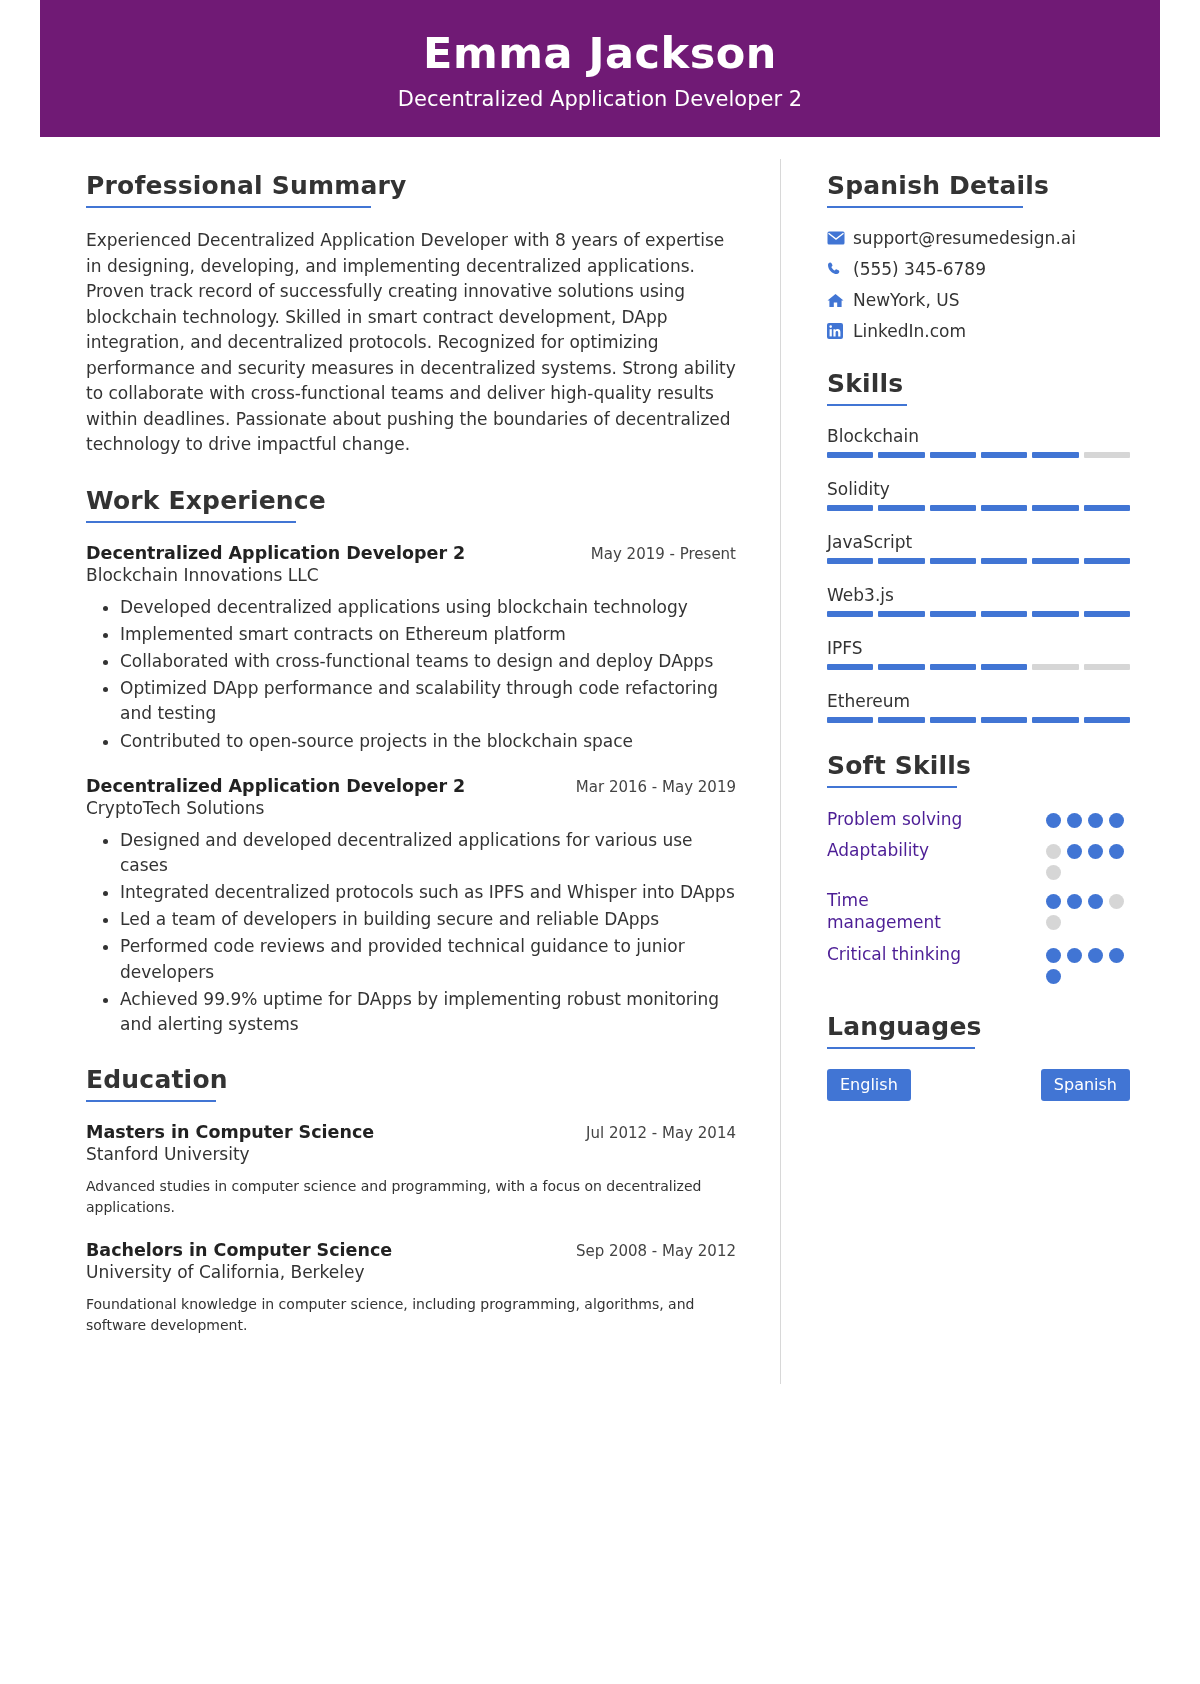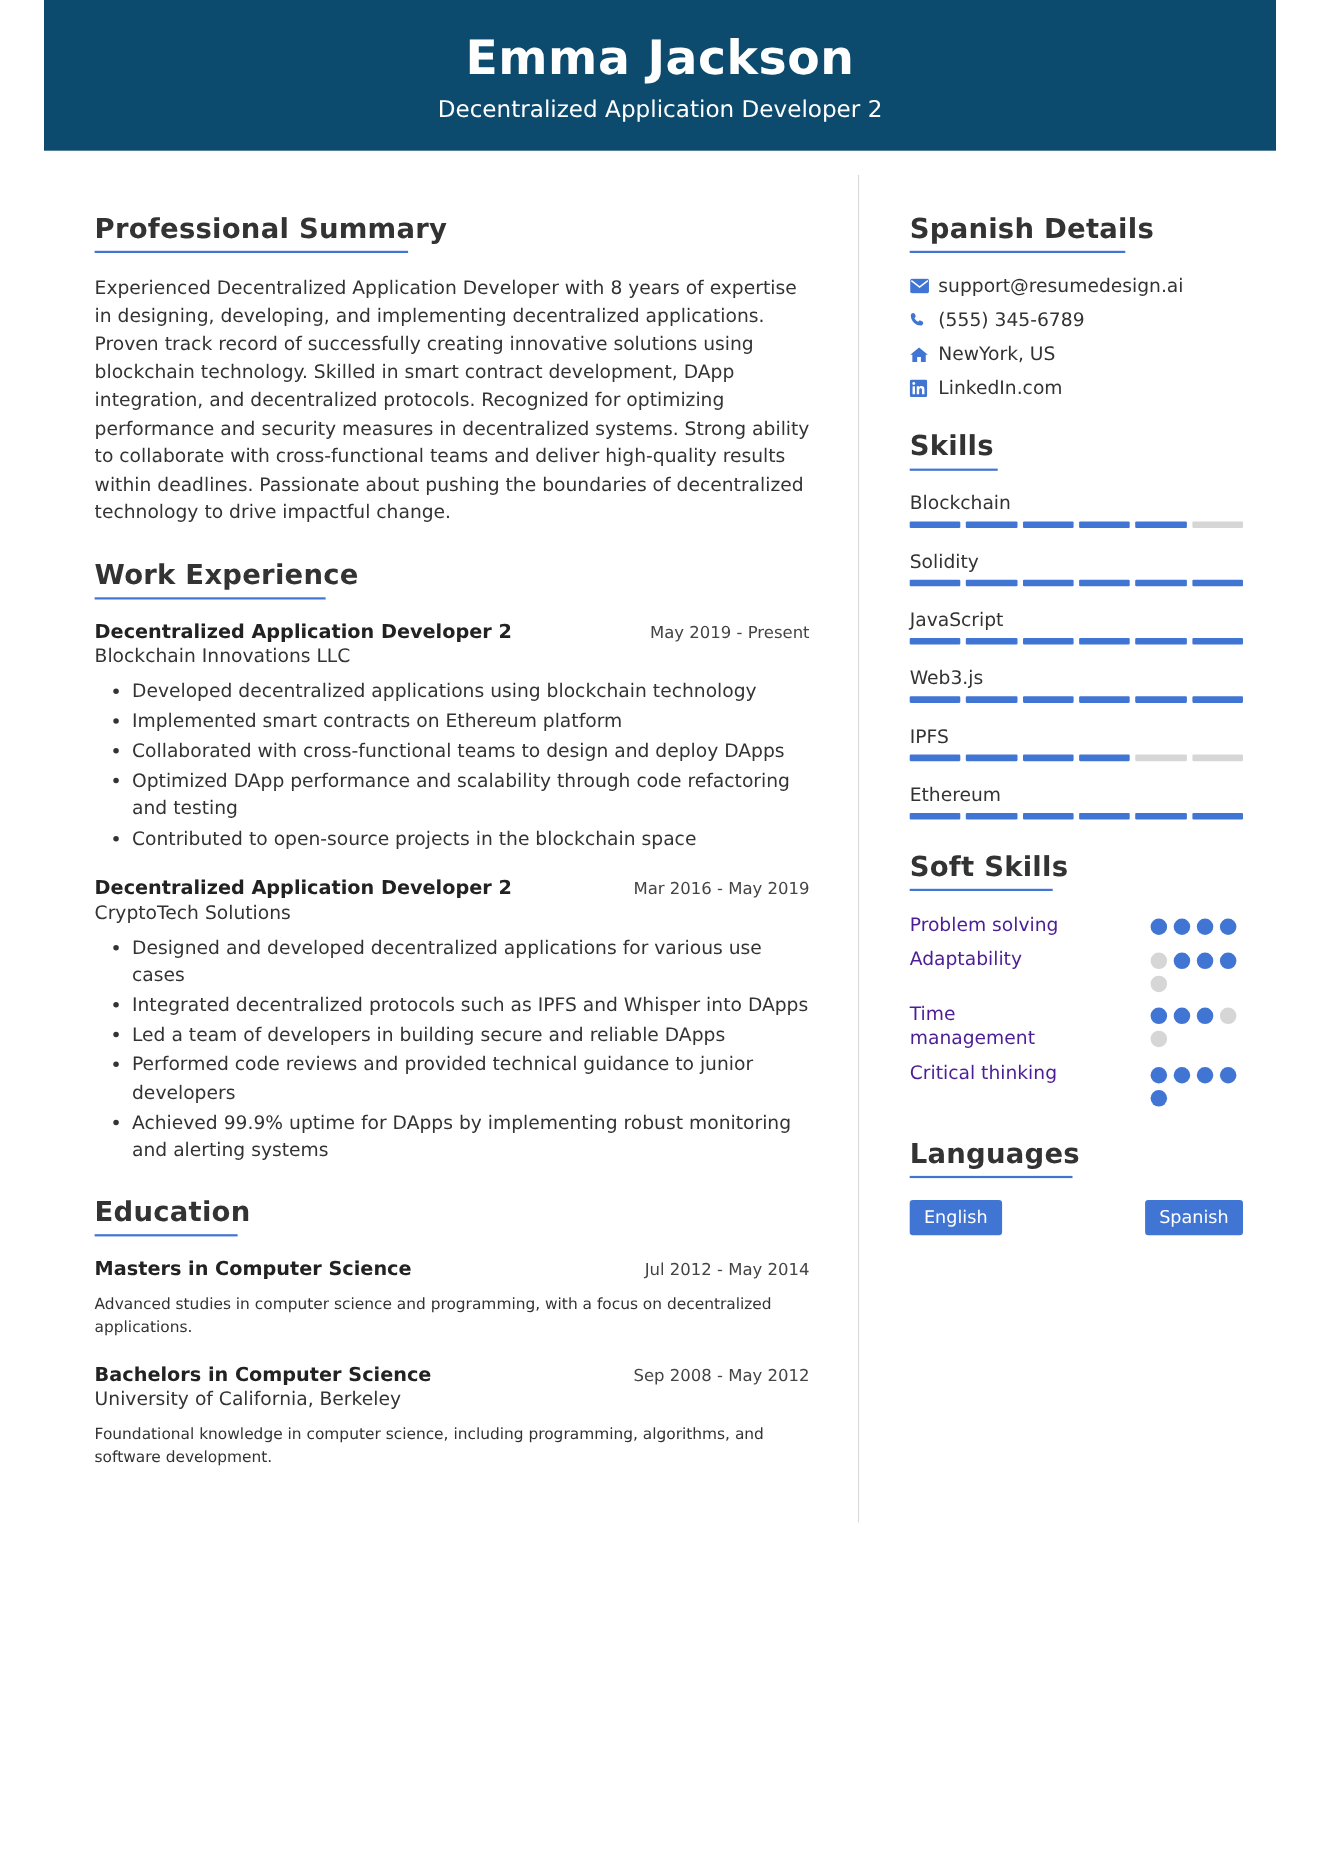--- a/index.html
+++ b/index.html
@@ -15,21 +15,21 @@
     color: #333333;
   }
   .page {
     width: 1120px;
     margin: 0 auto;
     background: #fff;
     position: relative;
   }
   
   .header {
-    background: #0c4a6e;
+    background: #701a75;
     color: #ffffff;
     text-align: center;
     padding: 30px 20px 26px 20px;
   }
   .header .name {
     font-size: 43px;
     font-weight: bold;
     letter-spacing: 0.5px;
     line-height: 1.1;
     margin: 0 0 10px 0;
@@ -65,21 +65,21 @@
     color: #333;
     margin: 0 0 6px 0;
     letter-spacing: 0.2px;
   }
   .sec-underline {
     height: 2px;
     background: #4175d4;
     margin-bottom: 20px;
   }
   .left .sec-underline { width: 285px; }
-  .sec-block { margin-bottom: 26px; margin-top: 22px; }
+  .sec-block { margin-bottom: 26px; }
   
   .summary {
     font-size: 17px;
     line-height: 1.5;
     color: #333;
     margin: 0;
   }
   
   .entry { margin-bottom: 22px; }
   .entry-head {
@@ -253,20 +253,21 @@
 
       <div class="sec-block spacer-top">
         <div class="sec-title">Education</div>
         <div class="sec-underline" style="width:130px"></div>
 
         <div class="entry">
           <div class="entry-head">
             <span class="entry-role">Masters in Computer Science</span>
             <span class="entry-date">Jul 2012 - May 2014</span>
           </div>
+          <div class="entry-org">Stanford University</div>
           <div class="entry-desc">Advanced studies in computer science and programming, with a focus on decentralized applications.</div>
         </div>
 
         <div class="entry">
           <div class="entry-head">
             <span class="entry-role">Bachelors in Computer Science</span>
             <span class="entry-date">Sep 2008 - May 2012</span>
           </div>
           <div class="entry-org">University of California, Berkeley</div>
           <div class="entry-desc">Foundational knowledge in computer science, including programming, algorithms, and software development.</div>

